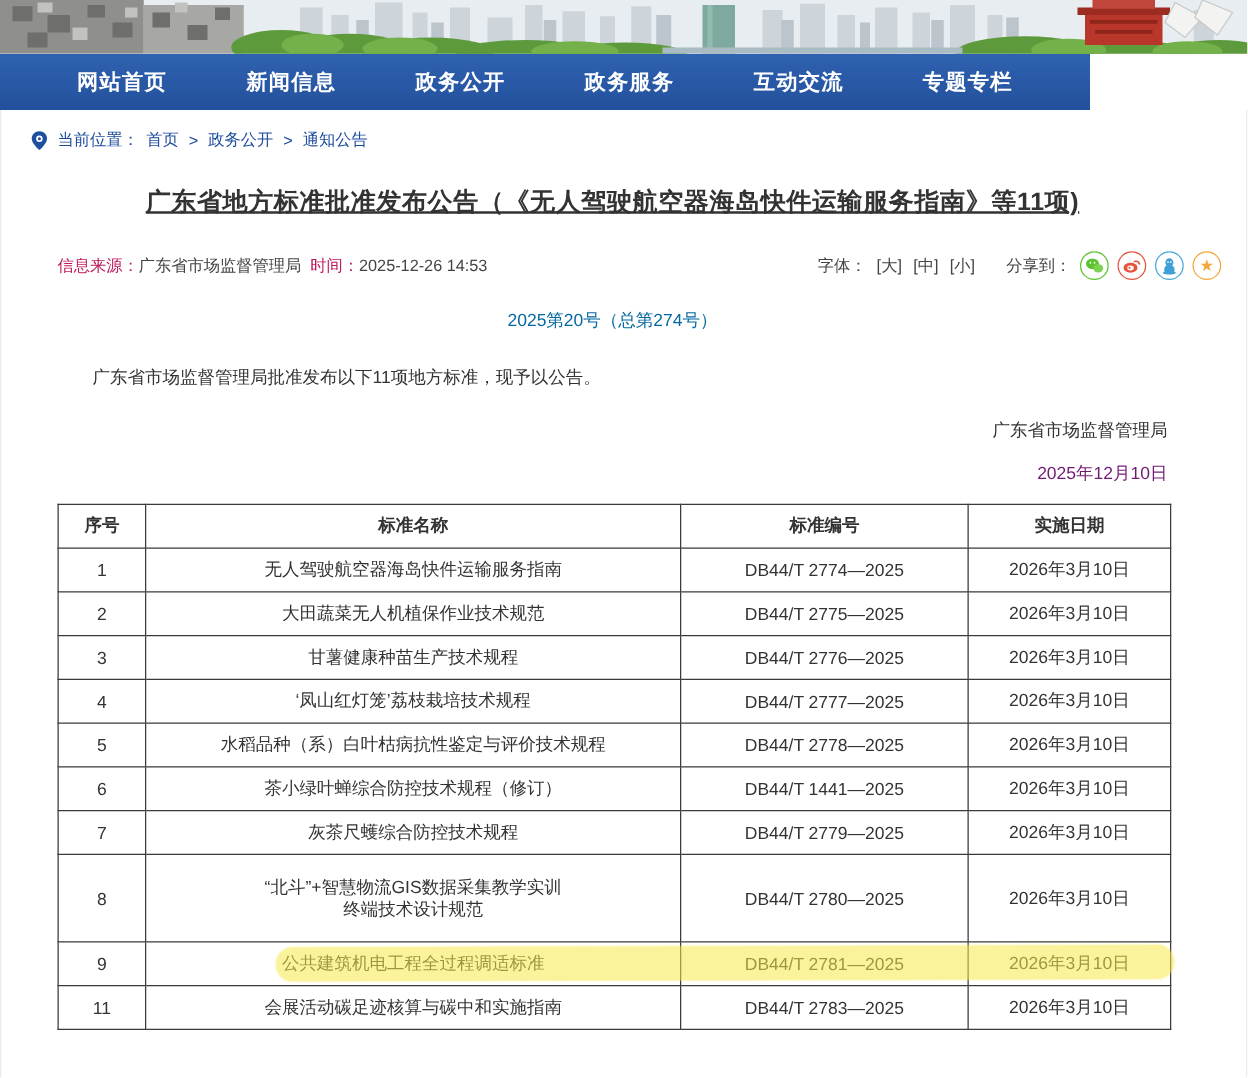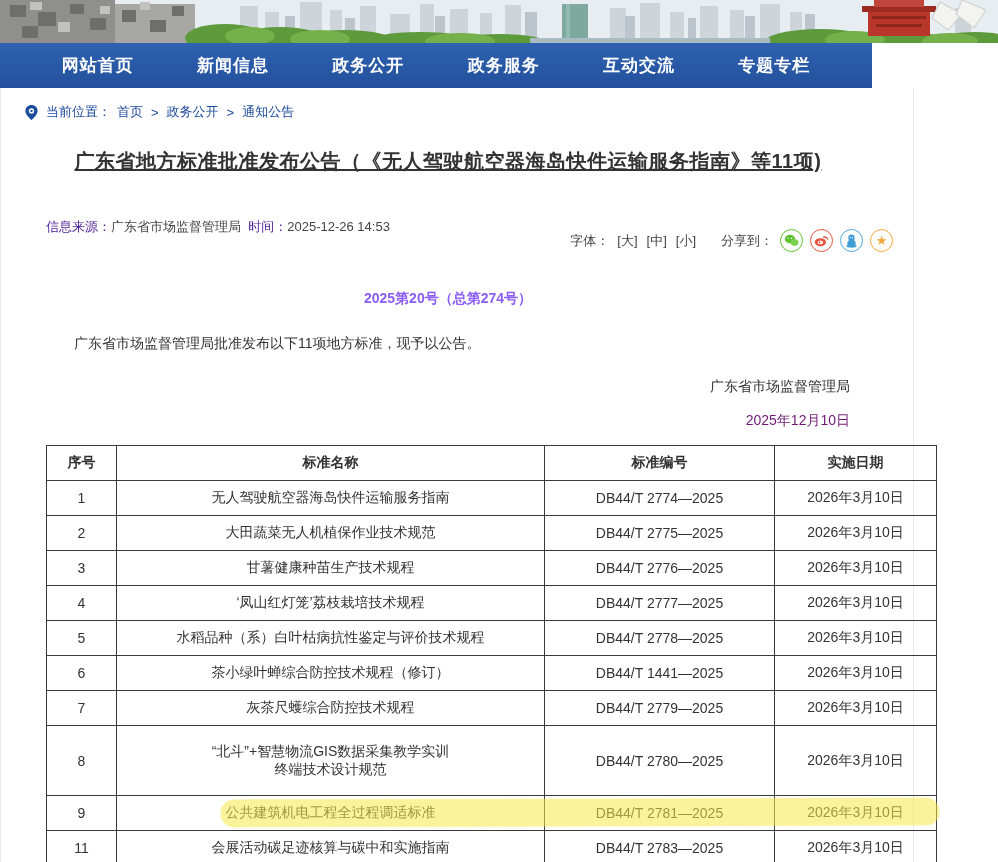--- a/index.html
+++ b/index.html
@@ -11,46 +11,46 @@
   .banner { width:998px; height:43px; overflow:hidden; position:relative; }
   .banner svg { display:block; }
 
   
   .nav { width:872px; height:45px; background:linear-gradient(#2f62b0,#23509c);
          display:flex; align-items:center; justify-content:space-around; padding:0 30px; }
   .nav-item { color:#fff; font-size:17px; font-weight:bold; letter-spacing:1px;
               cursor:pointer; white-space:nowrap; }
 
   
-  .content { width:914px; height:774px; border-left:1px solid #e9e9e9;
+  .content { width:998px; height:774px; border-left:1px solid #e9e9e9;
              border-right:1px solid #e9e9e9; background:#fff; }
 
   
   .breadcrumb { display:flex; align-items:center; gap:6px; padding:15px 0 0 22px;
                 font-size:13px; color:#1c4a9c; }
   .breadcrumb .crumb { color:#1c4a9c; cursor:pointer; }
   .breadcrumb .sep { color:#1c4a9c; margin:0 2px; }
   .pin { width:17px; height:17px; display:inline-block; }
 
   
   .article { padding:0 63px 0 45px; }
   .title { text-align:center; font-size:20px; font-weight:bold; color:#333;
            margin-top:27px; letter-spacing:0.5px;text-decoration:underline; }
 
   .meta { display:flex; justify-content:space-between; align-items:center;
           margin-top:26px; font-size:13px; color:#444; margin-right:-43px; }
   .meta-left { white-space:nowrap; }
-  .meta-left .lbl { color:#4c1d95; }
-  .meta-right { display:flex; align-items:center; gap:7px; white-space:nowrap;margin-top:28px; }
+  .meta-left .lbl { color:#be185d; }
+  .meta-right { display:flex; align-items:center; gap:7px; white-space:nowrap; }
   .fontsize { cursor:pointer; color:#444; margin:0 1px; }
   .share-icon { width:23px; height:23px; border-radius:50%; display:inline-flex;
                 align-items:center; justify-content:center; cursor:pointer; background:#fff; }
   .share-icon svg { display:block; }
 
-  .doc-number { text-align:center; font-size:14px; margin-top:38px; color:#8b5cf6;font-weight:bold; }
+  .doc-number { text-align:center; font-size:14px; margin-top:24px; color:#0369a1; }
   .body-par { font-size:14px; margin-top:25px; text-indent:2em; color:#333; line-height:1.5; }
   .sig { text-align:right; font-size:14px; color:#333; margin-top:24px; }
   .sig-date { text-align:right; font-size:14px; color:#701a75; margin-top:16px; }
 
   
   .table-wrap { position:relative; margin-top:15px; }
   table { border-collapse:collapse; table-layout:fixed; width:890px; background:transparent; }
   th, td { border:1px solid #3a3a3a; text-align:center; vertical-align:middle;
            font-size:14px; color:#333; padding:0 4px; white-space:pre-line;margin-left:36px; }
   th { font-weight:bold; height:35px; }

